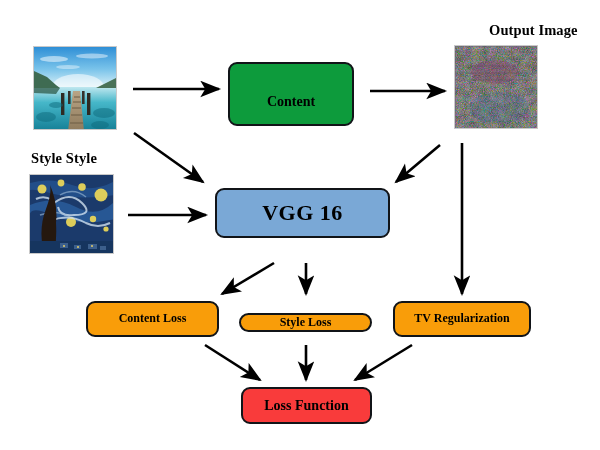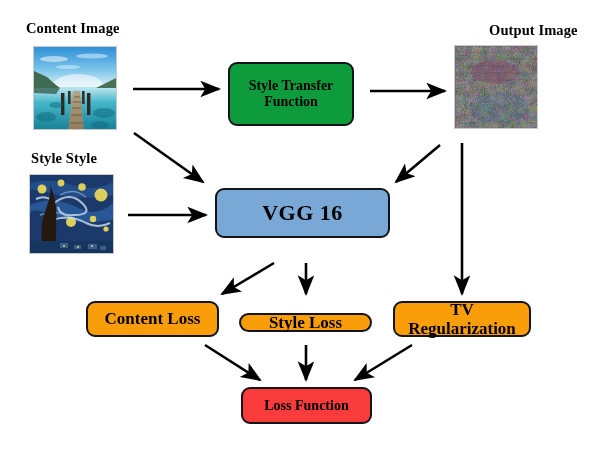--- a/index.html
+++ b/index.html
@@ -56,21 +56,21 @@
     font-weight: bold;
     line-height: 1.12;
   }
   .node.green  { background: #0d9b3c; }
   .node.blue   { background: #7aa8d6; }
   .node.orange { background: #f99d09; }
   .node.red    { background: #f93b3b; }
 
   #node-stn  { font-size: 14px; }
   #node-vgg  { font-size: 22px; letter-spacing: .5px; }
-  .node.orange { font-size: 17px; }
+  .node.orange { font-size: 12px; }
   #node-loss { font-size: 14px; }
 </style>
 </head>
 <body>
 
 <div id="canvas">
 
   <svg id="wires" viewBox="0 0 600 450" xmlns="http://www.w3.org/2000/svg">
     <defs>
       <marker id="ah" markerWidth="9" markerHeight="9" refX="7.2" refY="3.2" orient="auto" markerUnits="strokeWidth">
@@ -85,21 +85,20 @@
       <line x1="440" y1="145" x2="396" y2="182"></line>
       <line x1="462" y1="143" x2="462" y2="294"></line>
       <line x1="274" y1="263" x2="222" y2="294"></line>
       <line x1="306" y1="263" x2="306" y2="294"></line>
       <line x1="205" y1="345" x2="260" y2="380"></line>
       <line x1="306" y1="345" x2="306" y2="380"></line>
       <line x1="412" y1="345" x2="355" y2="380"></line>
     </g>
   </svg>
 
-  <div class="img-label" style="left:26px; top:20px;">Content Image</div>
 
   <div class="img-label" style="left:31px; top:150px;">Style Style</div>
 
   <div class="img-label" style="left:449px; top:22px;margin-left:40px;">Output Image</div>
 
   <div class="thumb" style="left:33px; top:46px; width:84px; height:84px;">
     <svg width="84" height="84" viewBox="0 0 84 84" xmlns="http://www.w3.org/2000/svg">
       <defs>
         <linearGradient id="sky" x1="0" y1="0" x2="0" y2="1">
           <stop offset="0%" stop-color="#2f8fd6"></stop>
@@ -212,22 +211,22 @@
         <line x1="0" y1="20" x2="84" y2="20"></line>
         <line x1="0" y1="27" x2="84" y2="27"></line>
         <line x1="0" y1="34" x2="84" y2="34"></line>
       </g>
       <rect x="0" y="0" width="84" height="84" fill="none" stroke="#6b5c78" stroke-width="1.4" opacity=".6"></rect>
     </svg>
   </div>
 
   <div class="node green" id="node-stn" style="left:228px; top:62px; width:126px; height:64px;">
     <span>
-      <span>Style Transfer</span><br>
-      <span>Function</span>
+      <br>
+      <span>Content</span>
     </span>
   </div>
 
   <div class="node blue" id="node-vgg" style="left:215px; top:188px; width:175px; height:50px;">
     <span>VGG 16</span>
   </div>
 
   <div class="node orange" style="left:86px; top:301px; width:133px; height:36px;">
     <span>Content Loss</span>
   </div>

